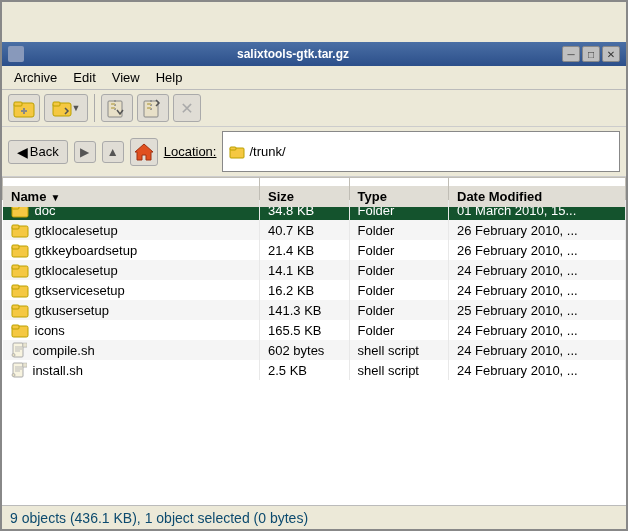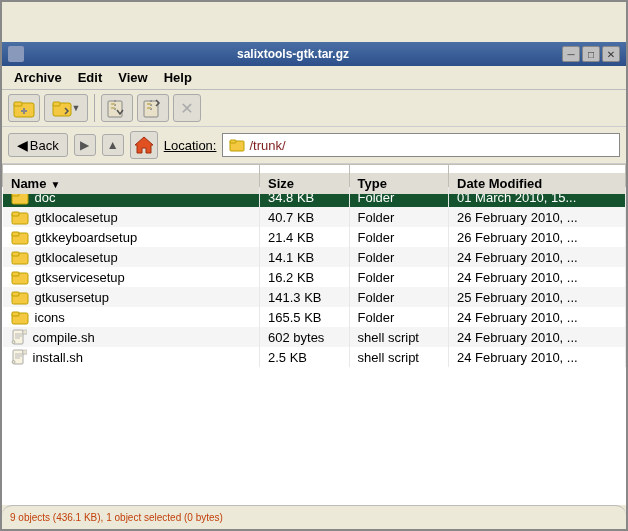--- a/index.html
+++ b/index.html
@@ -60,21 +60,20 @@
       background: #ece9d8;
       display: flex;
       gap: 0;
       padding: 2px 4px;
       border-bottom: 1px solid #bbb;
     }
     .menu-item {
       padding: 2px 8px;
       cursor: pointer;
       font-size: 13px;
-      font-weight: bold;
     }
 
     .toolbar {
       background: #ece9d8;
       display: flex;
       align-items: center;
       padding: 4px 6px;
       gap: 4px;
       border-bottom: 1px solid #ccc;
     }
@@ -136,27 +135,27 @@
       font-size: 18px;
       cursor: pointer;
     }
     .location-label {
       font-size: 13px;
       text-decoration: underline;
       color: #000;
     }
     .location-input {
       flex: 1;
-      height: 24px;
+      height: 41px;
       border: 1px solid #888;
       background: white;
       padding: 0 6px;
       font-size: 13px;
       display: flex; align-items: center;
-      color: #7f1d1d;
+      color: #000000;
     }
 
     .file-list-container {
       flex: 1;
       overflow: hidden;
       display: flex;
       flex-direction: column;
       background: white;
     }
 
@@ -210,24 +209,24 @@
     .scrollable-body {
       flex: 1;
       overflow-y: auto;
       overflow-x: hidden;
     }
 
     .status-bar {
       background: #ece9d8;
       border-top: 1px solid #bbb;
       padding: 3px 8px;
-      font-size: 10px;
-      color: #c2410c;
+      font-size: 14px;
+      color: #0c4a6e;
       height: 24px;
-      display: flex; align-items: center; border-radius: 10px;
+      display: flex; align-items: center;
     }
   </style>
 </head>
 <body>
 
 <div class="window">
 
   <div class="title-bar">
     <div class="title-bar-icon"></div>
     <div class="title-bar-title">salixtools-gtk.tar.gz</div>

